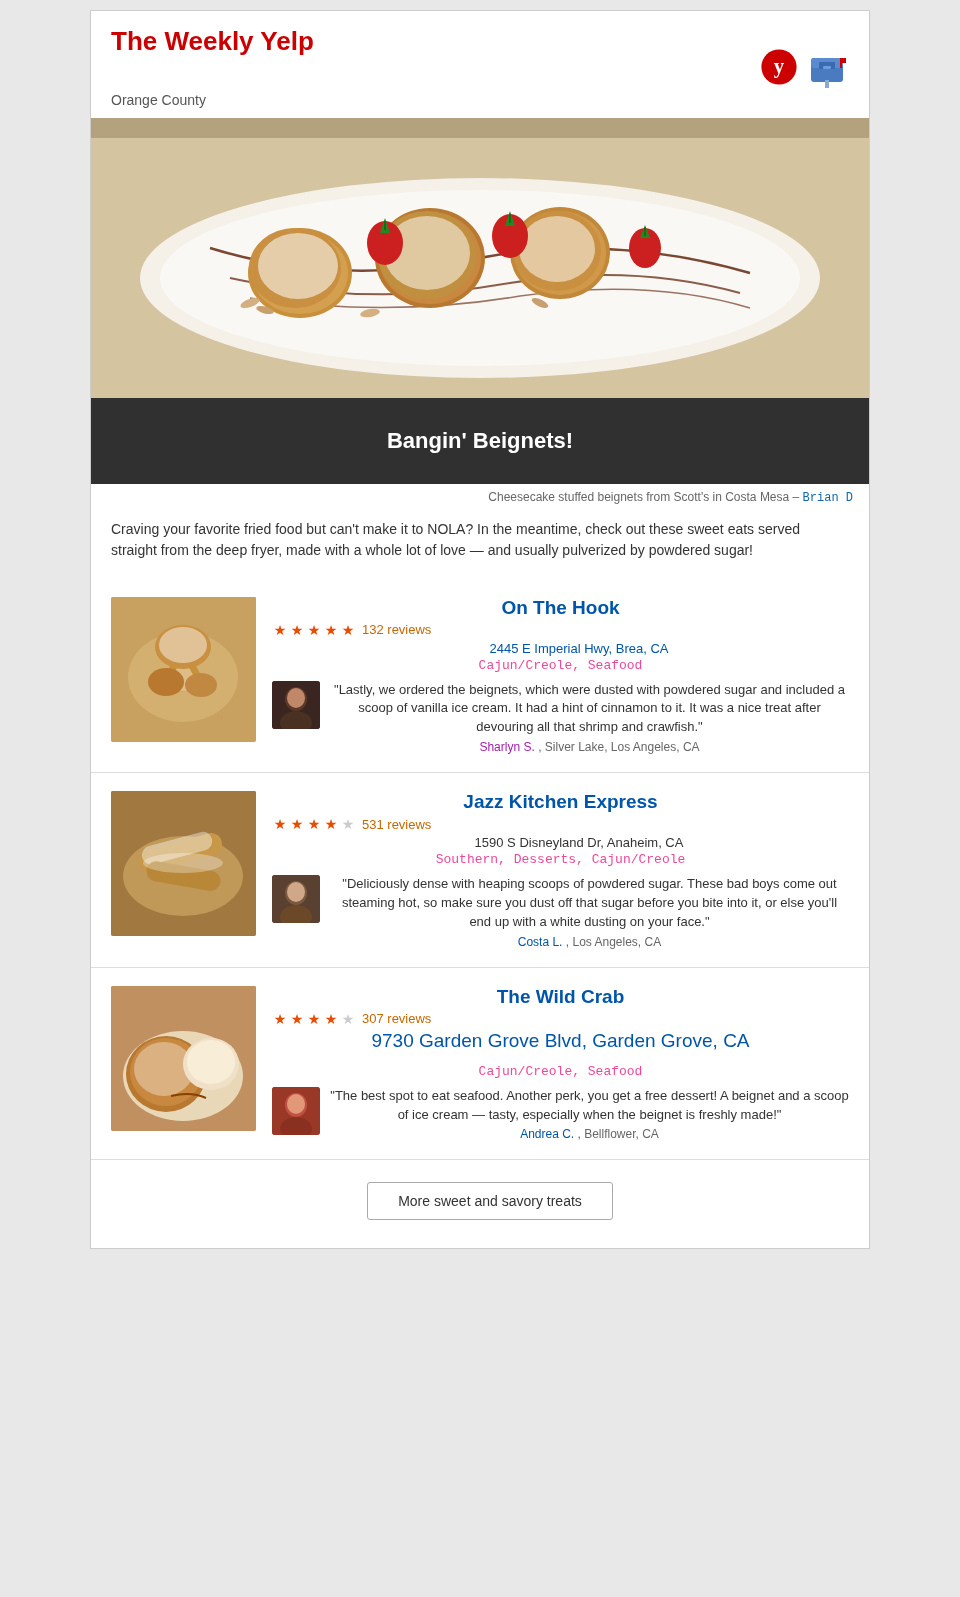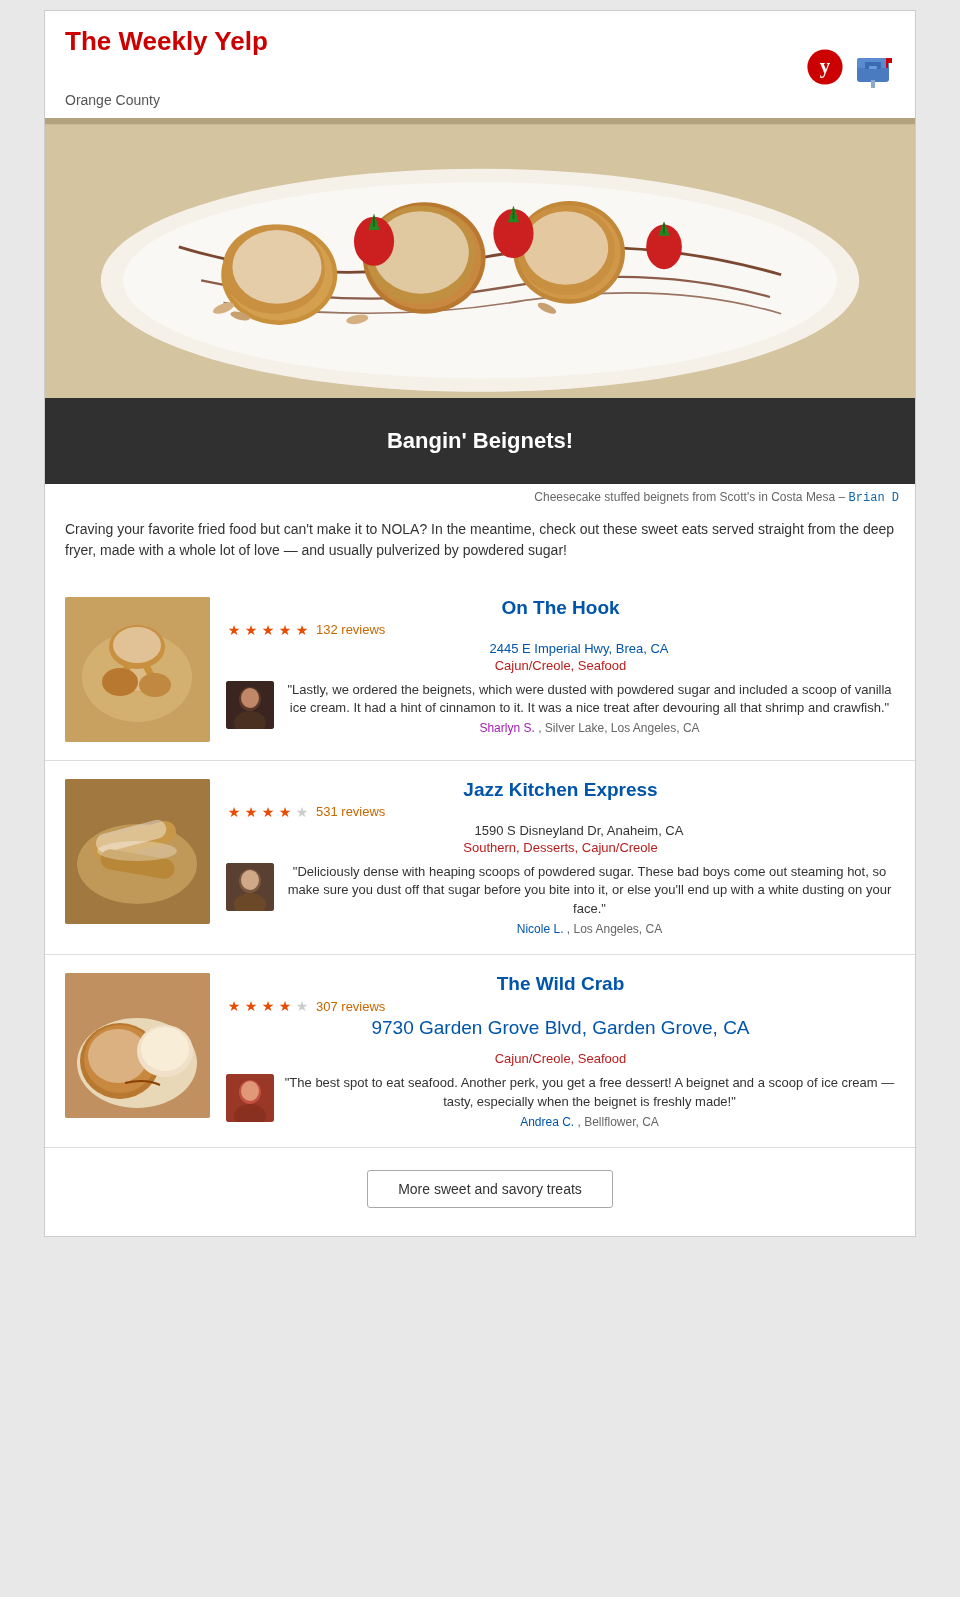--- a/index.html
+++ b/index.html
@@ -7,21 +7,21 @@
       background: #e8e8e8;
       font-family: Arial, Helvetica, sans-serif;
       font-size: 14px;
       color: #333;
       display: flex;
       justify-content: center;
       padding: 10px;
     }
     .email-container {
       background: #fff;
-      width: 872px;
+      width: 780px;
       border: 1px solid #ccc;
     }
     .header {
       display: flex;
       justify-content: space-between;
       align-items: center;
       padding: 16px 20px 10px 20px;
       background: #fff;
     }
     .header-title-block {}
@@ -147,23 +147,24 @@
       font-size: 13px;
     }
     .restaurant-address {
       color: #0055aa;
       font-size: 13px;
       margin-bottom: 2px;
       text-decoration: none;
       margin-left: 37px;
     }
     .restaurant-category {
-      color: #b91c1c;
+      color: #ec4899;
       font-size: 13px;
       margin-bottom: 8px;
+      font-family: Liberation Mono, monospace;
     }
     .review-snippet {
       display: flex;
       gap: 10px;
       margin-top: 6px;
     }
     .reviewer-avatar {
       width: 48px;
       min-width: 48px;
       height: 48px;
@@ -380,21 +381,21 @@
             <svg viewBox="0 0 48 48" width="48" height="48">
               <rect width="48" height="48" fill="#5a4030"></rect>
               <ellipse cx="24" cy="18" rx="11" ry="12" fill="#7a5840"></ellipse>
               <ellipse cx="24" cy="42" rx="16" ry="12" fill="#6a4828"></ellipse>
               <ellipse cx="24" cy="17" rx="9" ry="10" fill="#d0a888"></ellipse>
             </svg>
           </div>
           <div class="review-text-block">
             <div class="review-quote">"Deliciously dense with heaping scoops of powdered sugar. These bad boys come out steaming hot, so make sure you dust off that sugar before you bite into it, or else you'll end up with a white dusting on your face."</div>
             <div class="reviewer-name">
-              <span class="reviewer-link" style="color:#0055aa; cursor:pointer;">Nicole L.</span>
+              <span class="reviewer-link" style="color:#0055aa; cursor:pointer;">Costa L.</span>
               <span>, <span>Los Angeles, CA</span></span>
             </div>
           </div>
         </div>
       </div>
     </div>
 
     <div class="restaurant-item">
       <div class="restaurant-thumb thumb-food-3">
         <svg viewBox="0 0 145 145" width="145" height="145">

